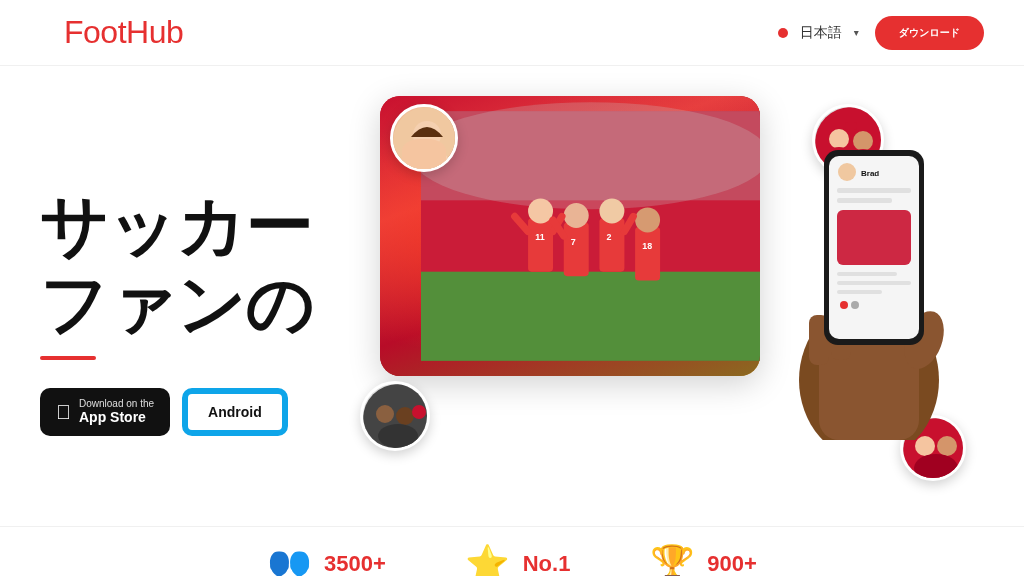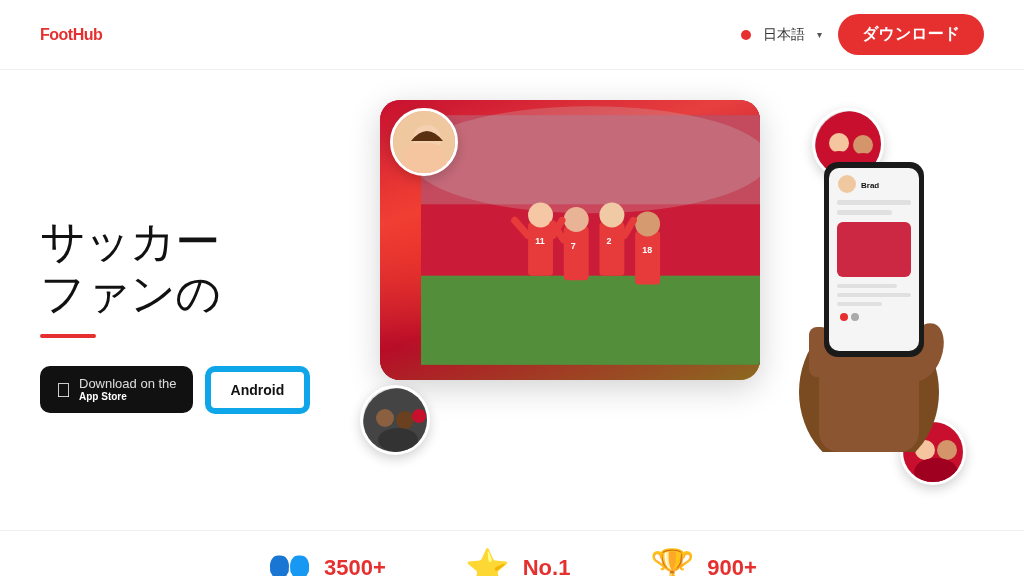--- a/index.html
+++ b/index.html
@@ -14,24 +14,25 @@
     
     .navbar {
       display: flex;
       align-items: center;
       justify-content: space-between;
       padding: 14px 40px;
       background: #fff;
       border-bottom: 1px solid #f0f0f0;
     }
     .logo {
-      font-size: 16px;
-      font-weight: 700;
+      font-size: 32px;
+      font-weight: 400;
       color: #111;
       letter-spacing: -0.5px;
+      margin-left: 24px;
     }
     .logo span {
       color: #e63030;
     }
     .nav-right {
       display: flex;
       align-items: center;
       gap: 16px;
     }
     .lang-selector {
@@ -51,21 +52,21 @@
     .lang-arrow {
       font-size: 10px;
       color: #555;
     }
     .download-btn {
       background: #e63030;
       color: #fff;
       border: none;
       border-radius: 24px;
       padding: 10px 24px;
-      font-size: 16px;
+      font-size: 10px;
       font-weight: 600;
       cursor: pointer;
     }
 
     
     .hero {
       display: flex;
       padding: 30px 40px 20px 40px;
       position: relative;
       min-height: 460px;
@@ -73,22 +74,22 @@
 
     
     .hero-left {
       flex: 0 0 280px;
       display: flex;
       flex-direction: column;
       justify-content: center;
       padding-top: 20px;
     }
     .hero-title {
-      font-size: 45px;
-      font-weight: 400;
+      font-size: 68px;
+      font-weight: 700;
       color: #111;
       line-height: 1.15;
       letter-spacing: -1px;
     }
     .hero-underline {
       width: 56px;
       height: 4px;
       background: #e63030;
       border-radius: 2px;
       margin-top: 14px;
@@ -114,26 +115,26 @@
     .appstore-btn .apple-icon {
       font-size: 20px;
       line-height: 1;
     }
     .appstore-btn .btn-text {
       display: flex;
       flex-direction: column;
       text-align: left;
     }
     .appstore-btn .btn-text .small {
-      font-size: 13px;
+      font-size: 10px;
       font-weight: 400;
       opacity: 0.85;
     }
     .appstore-btn .btn-text .big {
-      font-size: 10px;
+      font-size: 14px;
       font-weight: 700;
       line-height: 1.2;
     }
     .android-btn {
       background: #fff;
       color: #111;
       border: 6px solid #0ea5e9;
       border-radius: 10px;
       padding: 10px 20px;
       font-size: 14px;
@@ -339,21 +340,21 @@
 
     <div class="avatar-circle" style="position:absolute; bottom:25px; right:18px; width:66px; height:66px;">
       <svg viewBox="0 0 66 66" xmlns="http://www.w3.org/2000/svg" width="66" height="66">
         <circle cx="33" cy="33" r="33" fill="#c8102e"></circle>
         <circle cx="22" cy="28" r="10" fill="#f5c5a0"></circle>
         <circle cx="44" cy="28" r="10" fill="#d4956a"></circle>
         <ellipse cx="33" cy="50" rx="22" ry="14" fill="#a00020"></ellipse>
       </svg>
     </div>
 
-    <div style="position:absolute; top:32px; right:15px; width:200px; height:320px;">
+    <div style="position:absolute; top:24px; right:15px; width:200px; height:320px;">
       
       <svg viewBox="0 0 200 320" xmlns="http://www.w3.org/2000/svg" width="200" height="320">
 
         <ellipse cx="100" cy="260" rx="70" ry="80" fill="#7a4a20"></ellipse>
         <rect x="50" y="200" width="100" height="120" rx="20" fill="#8a5530"></rect>
 
         <ellipse cx="155" cy="220" rx="18" ry="30" fill="#8a5530" transform="rotate(20, 155, 220)"></ellipse>
 
         <rect x="40" y="195" width="20" height="50" rx="8" fill="#8a5530"></rect>
         <rect x="62" y="185" width="20" height="55" rx="8" fill="#8a5530"></rect>

